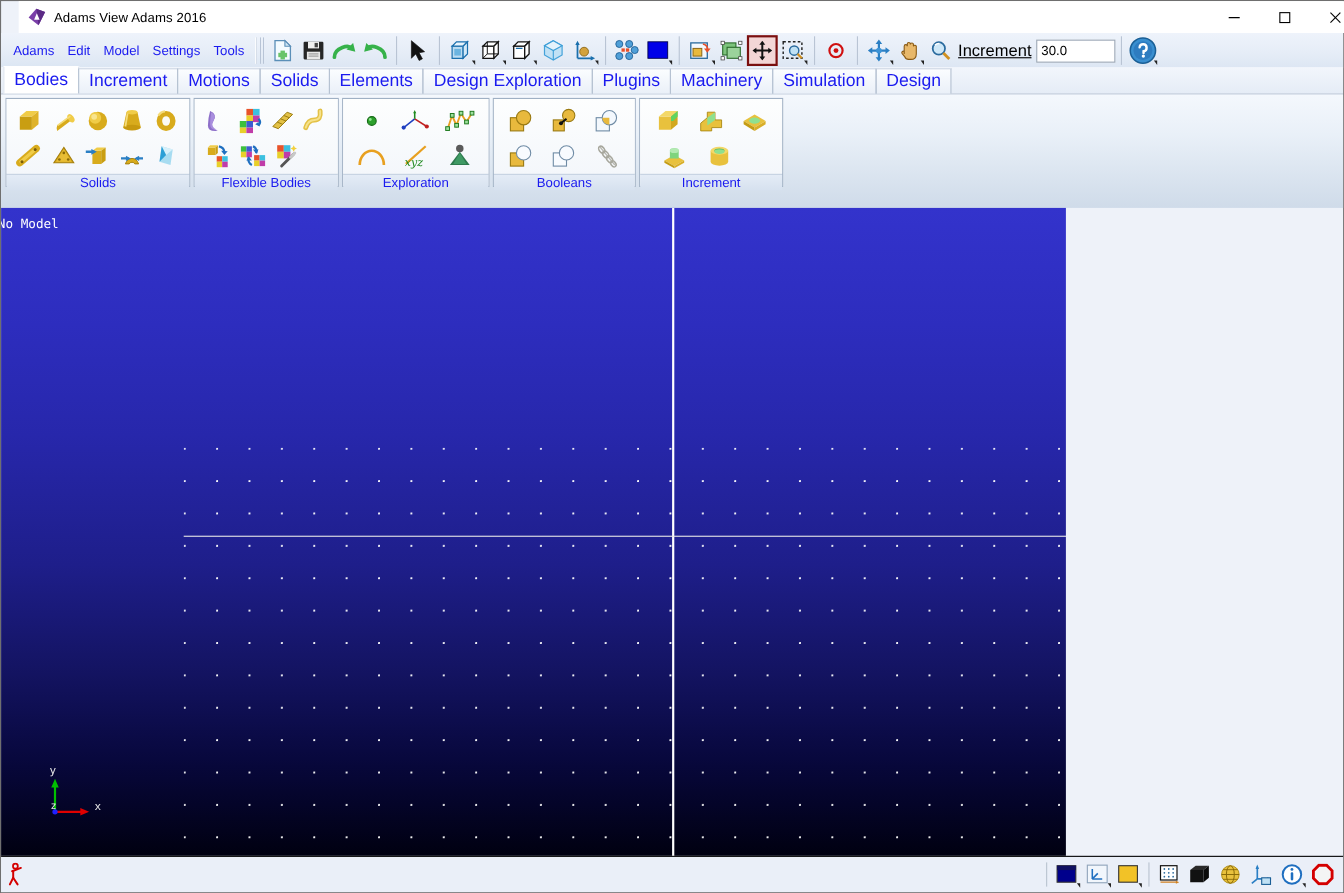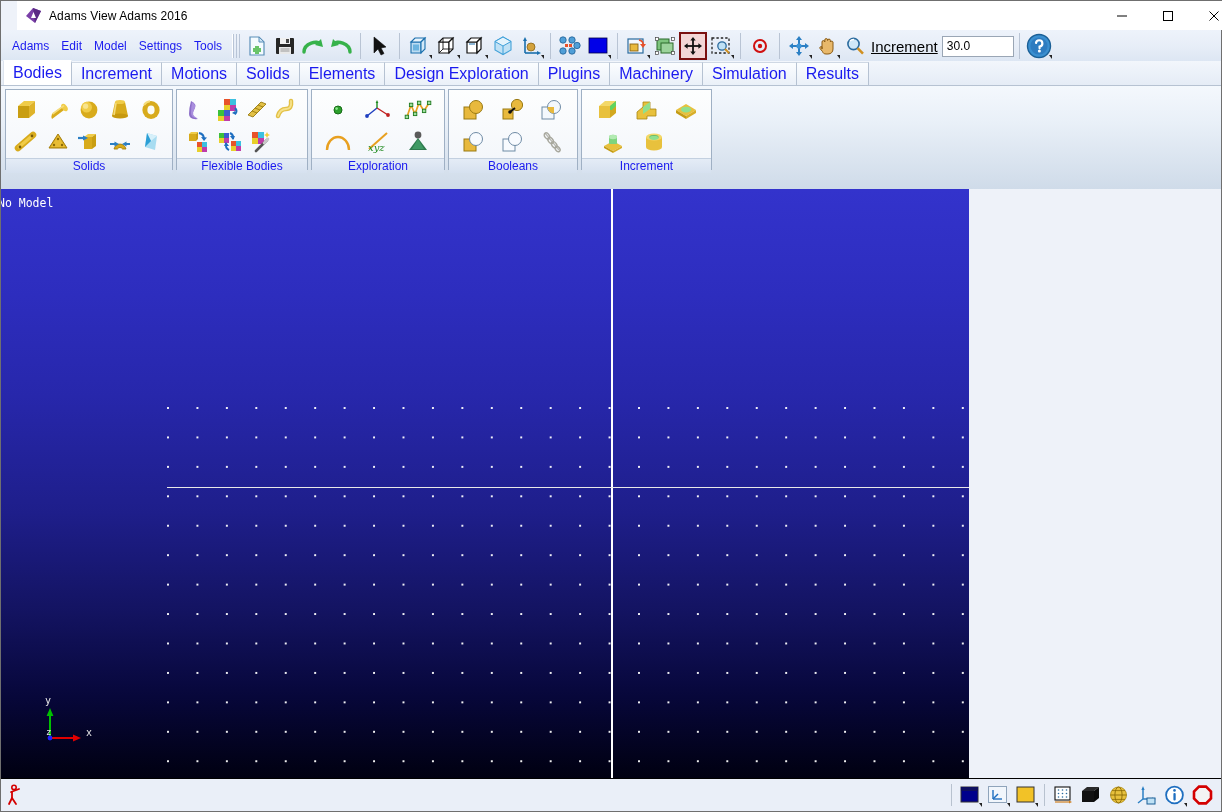--- a/index.html
+++ b/index.html
@@ -436,21 +436,21 @@
   <div id="tabbar">
     <div class="tab active">Bodies</div>
     <div class="tab">Increment</div>
     <div class="tab">Motions</div>
     <div class="tab">Solids</div>
     <div class="tab">Elements</div>
     <div class="tab">Design Exploration</div>
     <div class="tab">Plugins</div>
     <div class="tab">Machinery</div>
     <div class="tab">Simulation</div>
-    <div class="tab">Results</div>
+    <div class="tab">Design</div>
   </div>
 
   <div id="ribbon">
 
     <div class="panel" style="width:168px">
       <div class="panel-body">
         <div class="panel-row">
           <div class="pbtn">
             <svg width="26" height="26" viewBox="0 0 26 26">
               <polygon points="4,9 15,9 15,21 4,21" fill="#c99e12"></polygon>

